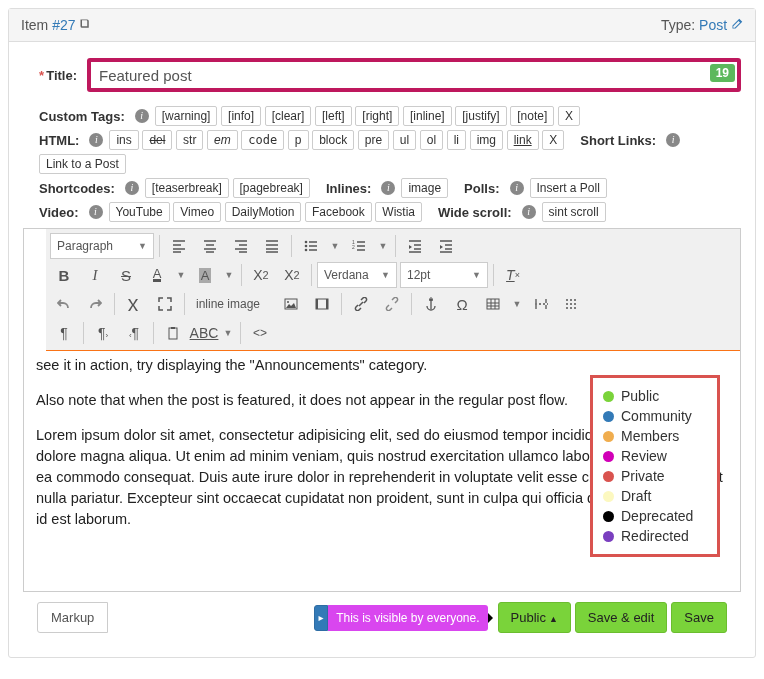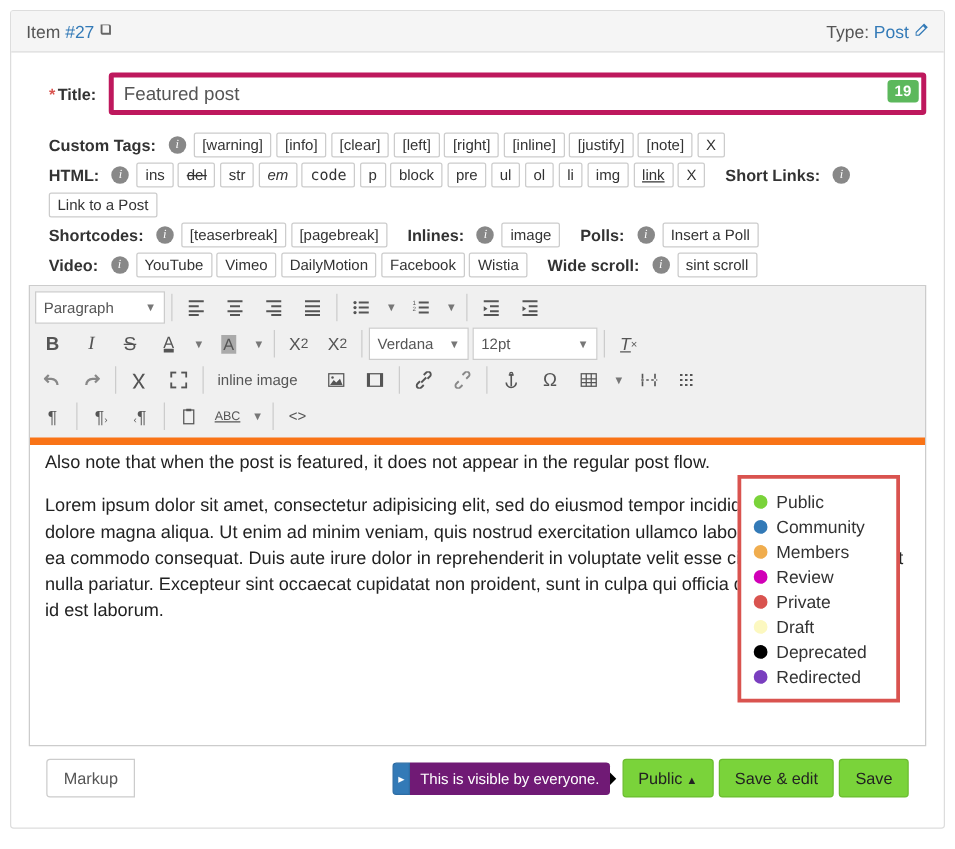--- a/index.html
+++ b/index.html
@@ -17,42 +17,42 @@
   .tool-row { display:flex; flex-wrap:wrap; align-items:center; gap:4px 6px; margin:4px 16px; }
   .tool-label { font-weight:bold; color:#333; margin-right:2px; white-space:nowrap; }
   .info-icon { display:inline-block; width:14px; height:14px; border-radius:7px; background:#888; color:#fff; font-size:10px; line-height:14px; text-align:center; font-family:Georgia,serif; font-style:italic; margin-left:2px; }
   .tagbtn { background:#fff; border:1px solid #ccc; border-radius:2px; padding:2px 6px; font-size:12px; cursor:pointer; color:#333; }
   .del { text-decoration:line-through; }
   .em { font-style:italic; }
   .code { font-family:monospace; }
   .underline { text-decoration: underline; }
   .section-gap { margin-left:10px; }
   .editor-border { border:1px solid #ccc; margin-top:6px; }
-  .mce-toolbar { background:#f0f0f0; padding:4px; border-bottom:6px solid #f97316; display:flex; flex-wrap:wrap; gap:3px 3px; align-items:center; }
+  .mce-toolbar { background:#f0f0f0; padding:4px; border-bottom:1px solid #f97316; display:flex; flex-wrap:wrap; gap:3px 3px; align-items:center;margin-left:22px; }
   .mce-row { display:flex; flex-wrap:wrap; gap:3px; align-items:center; width:100%; }
   .mce-select { height:26px; border:1px solid #ccc; background:#fff; display:flex; align-items:center; padding:0 6px; font-size:12px; color:#555; cursor:pointer; }
   .mce-select .caret { margin-left:auto; font-size:9px; color:#777; }
   .mce-btn { width:28px; height:26px; border:1px solid transparent; display:flex; align-items:center; justify-content:center; color:#555; font-size:14px; cursor:pointer; background:transparent; }
   .mce-sep { width:1px; height:22px; background:#ccc; margin:0 2px; }
   .mce-drop { width:10px; font-size:9px; color:#777; }
   .content-area { position:relative; height:240px; overflow:hidden; }
   .content-text { padding:4px 12px 12px 12px; font-size:14.5px; color:#222; line-height:1.45; height:100%; overflow-y:scroll; }
   .content-text p { margin:0 0 14px 0; }
   .status-popup { position:absolute; right:20px; top:24px; width:130px; background:#fff; border:3px solid #d9534f; padding:8px 10px; font-size:14px; }
   .status-popup div { display:flex; align-items:center; padding:2px 0; cursor:pointer; }
   .dot { width:11px; height:11px; border-radius:6px; margin-right:7px; flex-shrink:0; }
   .footer { display:flex; align-items:center; padding:10px 14px; }
   .ft-btn { border:1px solid #ccc; background:#fff; padding:7px 13px; font-size:13px; cursor:pointer; color:#555; }
   .ft-btn.active { background:#e6e6e6; border-color:#adadad; }
   .ft-btn:first-child { border-top-left-radius:3px; border-bottom-left-radius:3px; }
   .ft-btn:last-child { border-top-right-radius:3px; border-bottom-right-radius:3px; margin-left:-1px; }
   .spacer { flex:1; }
   .tooltip-wrap { position:relative; margin-right:6px; display:flex; }
   .tooltip-point { border:1px solid #2e6da4; background:#337ab7; color:#fff; width:14px; display:flex; align-items:center; justify-content:center; border-top-left-radius:3px; border-bottom-left-radius:3px; font-size:10px; }
-  .tooltip-text { background:#701a75; color:#fff; padding:6px 8px; font-size:12px; border-top-right-radius:3px; border-bottom-right-radius:3px; position:relative; }
+  .tooltip-text { background:#d946ef; color:#fff; padding:6px 8px; font-size:12px; border-top-right-radius:3px; border-bottom-right-radius:3px; position:relative; }
   .tooltip-text::after { content:""; position:absolute; right:-5px; top:50%; margin-top:-5px; border-left:5px solid #000; border-top:5px solid transparent; border-bottom:5px solid transparent; }
   .green-btn { background:#7ad33a; border:1px solid #6bbd2f; color:#222; font-size:13px; padding:7px 12px; cursor:pointer; border-radius:3px; margin-left:4px; }
   .green-btn .caret-up { font-size:9px; margin-left:3px; }
   .book-icon { display:inline-block; width:12px; height:12px; color:#666; }
   .edit-icon { color:#337ab7; }
   svg { display:block; }
   .sub { font-size:11px; vertical-align:sub; }
   .sup { font-size:11px; vertical-align:super; }
 </style>
 </head>
@@ -209,21 +209,21 @@
             </button>
             <button class="mce-btn mce-drop">▼</button>
           <div class="mce-sep"></div>
           <button class="mce-btn">X<span class="sub">2</span></button>
           <button class="mce-btn">X<span class="sup">2</span></button>
           <div class="mce-sep"></div>
           <div class="mce-select" style="width:80px">
               <span>Verdana</span>
               <span class="caret">▼</span>
             </div>
-          <div class="mce-select" style="width:100px">
+          <div class="mce-select" style="width:88px">
               <span>12pt</span>
               <span class="caret">▼</span>
             </div>
           <div class="mce-sep"></div>
           <button class="mce-btn">
               <i style="text-decoration:underline">T</i>
               <span style="font-size:9px">×</span>
             </button>
         </div>
 
@@ -317,32 +317,33 @@
               <span><span style="font-size:8px">‹</span>¶</span>
             </button>
           <div class="mce-sep"></div>
           <button class="mce-btn">
               <svg width="14" height="14">
                 <rect x="3" y="2" width="8" height="11" fill="none" stroke="#555"></rect>
                 <rect x="5" y="1" width="4" height="2" fill="#555"></rect>
               </svg>
             </button>
           <button class="mce-btn">
-              <span style="font-size:10px;text-decoration:underline">ABC</span>
+              <span style="font-size:14px;text-decoration:underline">ABC</span>
             </button>
             <button class="mce-btn mce-drop">▼</button>
           <div class="mce-sep"></div>
           <button class="mce-btn">
               <span style="font-size:12px">&lt;&gt;</span>
             </button>
         </div>
       </div>
 
       <div class="content-area">
         <div class="content-text">
+          <p>see it in action, try displaying the "Announcements" category.</p>
           <p>Also note that when the post is featured, it does not appear in the regular post flow.</p>
           <p>Lorem ipsum dolor sit amet, consectetur adipisicing elit, sed do eiusmod tempor incididunt ut labore et dolore magna aliqua. Ut enim ad minim veniam, quis nostrud exercitation ullamco laboris nisi ut aliquip ex ea commodo consequat. Duis aute irure dolor in reprehenderit in voluptate velit esse cillum dolore eu fugiat nulla pariatur. Excepteur sint occaecat cupidatat non proident, sunt in culpa qui officia deserunt mollit anim id est laborum.</p>
         </div>
         <div class="status-popup" id="status-popup">
             <div>
               <span class="dot" style="background: rgb(122, 211, 58);"></span>
               <span>Public</span>
             </div>
             <div>
               <span class="dot" style="background: rgb(51, 122, 183);"></span>

